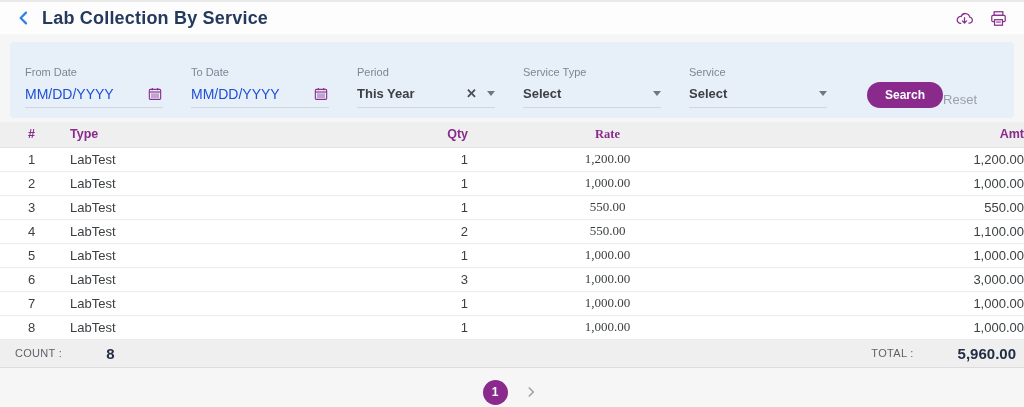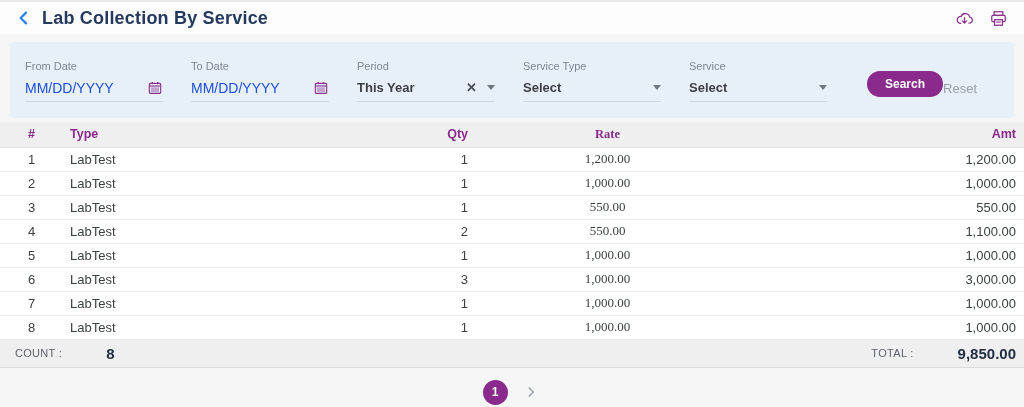--- a/index.html
+++ b/index.html
@@ -16,21 +16,21 @@
     display:flex; align-items:center; padding:0 14px;
   }
   .back-btn { width:20px; height:20px; display:flex; align-items:center; justify-content:center; cursor:pointer; margin-right:8px; }
   .page-title { font-size:18px; font-weight:bold; color:#24395e; letter-spacing:.2px; }
   .topbar-spacer { flex:1; }
   .icon-btn { width:24px; height:24px; display:flex; align-items:center; justify-content:center; cursor:pointer; margin-left:10px; }
   
   .filter-panel {
     margin:8px 10px 4px 10px; background:#e7f0f9; border-radius:4px;
     padding:12px 16px 10px 15px; height:76px;
-    display:flex; align-items:center;
+    display:flex; align-items:flex-end;
   }
   .field { width:138px; margin-right:28px; }
   .field-label { font-size:11px; color:#7a8793; margin-bottom:7px; }
   .field-control {
     display:flex; align-items:center; justify-content:space-between;
     border-bottom:1px solid #cfd6dc; padding-bottom:5px; height:23px;
   }
   .placeholder-text { font-size:14px; color:#1d4ed8; }
   .value-text { font-size:13px; font-weight:bold; color:#3c4043; }
   .cal-icon { width:16px; height:16px; }
@@ -52,21 +52,21 @@
   table { width:100%; border-collapse:collapse; table-layout:fixed; }
   thead th {
     background:#f0eff0; color:#8a2a8d; font-size:12.5px; font-weight:bold;
     height:25px; border-bottom:1px solid #e2e2e2;
   }
   tbody td { background:#fff; color:#3c4043; font-size:13px; height:24px; border-bottom:1px solid #ececec; }
   .col-num   { width:70px;  text-align:left;  padding-left:28px; }
   .col-type  { text-align:left; }
   .col-qty   { width:60px;  text-align:right; padding-right:6px; }
   .col-rate  { width:275px; text-align:center; padding-right:8px;font-family:Liberation Serif, serif; }
-  .col-amt   { width:275px; text-align:right; padding-right:8px; }
+  .col-amt   { width:275px; text-align:right; }
   
   .summary-bar {
     height:28px; background:#efeff0; border-bottom:1px solid #dcdcdd;
     display:flex; align-items:center; padding:0 8px 0 15px;gap:37px;
   }
   .sum-label { font-size:11px; color:#5f6368; letter-spacing:.3px; }
   .sum-value { font-size:15px; font-weight:bold; color:#222e44; margin-left:7px; }
   .summary-spacer { flex:1; }
   
   .pagination { display:flex; align-items:center; justify-content:center; padding-top:12px; }
@@ -250,21 +250,21 @@
           <td class="col-amt">1,000.00</td>
         </tr>
       </tbody>
   </table>
 
   <div class="summary-bar">
     <span class="sum-label">COUNT :</span>
     <span class="sum-value">8</span>
     <span class="summary-spacer"></span>
     <span class="sum-label">TOTAL :</span>
-    <span class="sum-value">9,850.00</span>
+    <span class="sum-value">5,960.00</span>
   </div>
 </div>
 
 <div class="pagination">
   <span class="page-pill">1</span>
   <span class="next-btn">
     <svg width="14" height="14" viewBox="0 0 24 24">
       <path d="M9 5 L16 12 L9 19" fill="none" stroke="#9aa0a6" stroke-width="2.6" stroke-linecap="round" stroke-linejoin="round"></path>
     </svg>
   </span>

